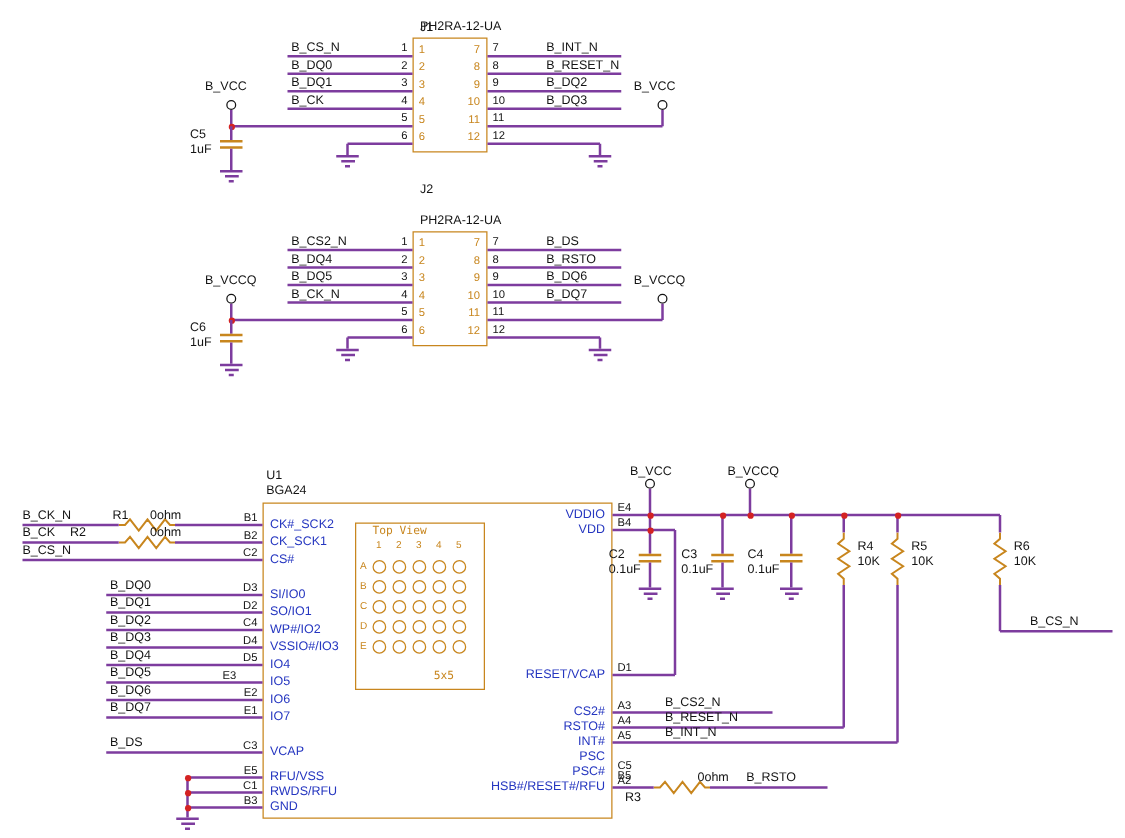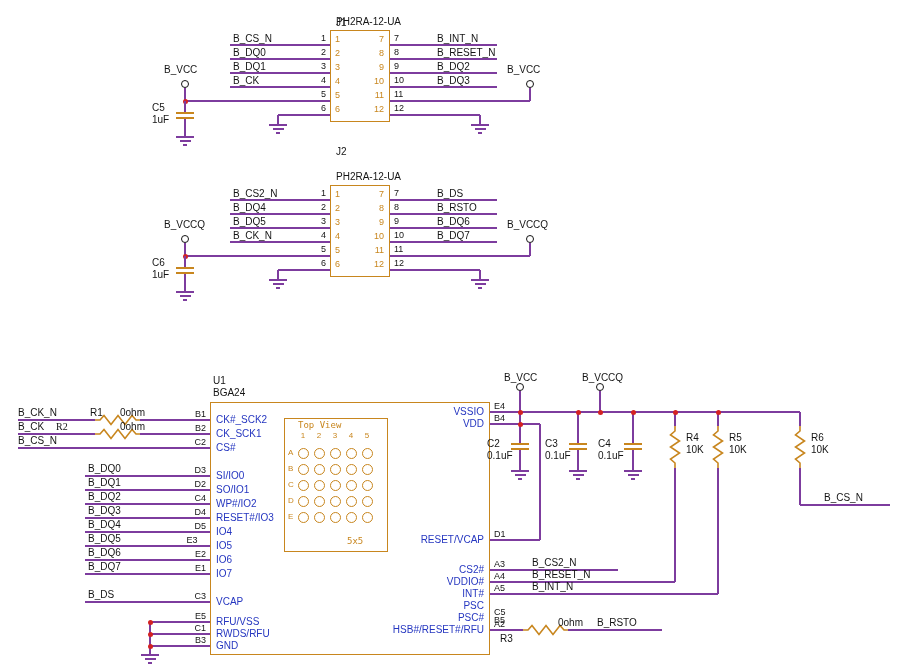--- a/index.html
+++ b/index.html
@@ -216,24 +216,24 @@
     <div class="t pname" style="left: 216px; top: 428px;">CK_SCK1</div>
     <div class="t des" style="left: 178px; top: 437px; width: 28px; text-align: right;">C2</div>
     <div class="t pname" style="left: 216px; top: 442px;">CS#</div>
     <div class="t des" style="left: 178px; top: 465px; width: 28px; text-align: right;">D3</div>
     <div class="t pname" style="left: 216px; top: 470px;">SI/IO0</div>
     <div class="t des" style="left: 178px; top: 479px; width: 28px; text-align: right;">D2</div>
     <div class="t pname" style="left: 216px; top: 484px;">SO/IO1</div>
     <div class="t des" style="left: 178px; top: 493px; width: 28px; text-align: right;">C4</div>
     <div class="t pname" style="left: 216px; top: 498px;">WP#/IO2</div>
     <div class="t des" style="left: 178px; top: 507px; width: 28px; text-align: right;">D4</div>
-    <div class="t pname" style="left: 216px; top: 512px;">RESET#/IO3</div>
+    <div class="t pname" style="left: 216px; top: 512px;">VSSIO#/IO3</div>
     <div class="t des" style="left: 178px; top: 521px; width: 28px; text-align: right;">D5</div>
     <div class="t pname" style="left: 216px; top: 526px;">IO4</div>
-    <div class="t des" style="left: 178px; top: 535px; width: 28px; text-align: center;">E3</div>
+    <div class="t des" style="left: 178px; top: 535px; width: 28px; text-align: left;">E3</div>
     <div class="t pname" style="left: 216px; top: 540px;">IO5</div>
     <div class="t des" style="left: 178px; top: 549px; width: 28px; text-align: right;">E2</div>
     <div class="t pname" style="left: 216px; top: 554px;">IO6</div>
     <div class="t des" style="left: 178px; top: 563px; width: 28px; text-align: right;">E1</div>
     <div class="t pname" style="left: 216px; top: 568px;">IO7</div>
     <div class="t des" style="left: 178px; top: 591px; width: 28px; text-align: right;">C3</div>
     <div class="t pname" style="left: 216px; top: 596px;">VCAP</div>
     <div class="t des" style="left: 178px; top: 611px; width: 28px; text-align: right;">E5</div>
     <div class="t pname" style="left: 216px; top: 616px;">RFU/VSS</div>
     <div class="t des" style="left: 178px; top: 623px; width: 28px; text-align: right;">C1</div>
@@ -247,21 +247,21 @@
     <div class="hw" style="left: 140px; top: 419.3px; width: 70px;"></div>
     <div class="t lbl" style="left: 18px; top: 407px;">B_CK_N</div>
     <div class="t lbl" style="left: 90px; top: 407px;">R1</div>
     <div class="t lbl" style="left: 120px; top: 407px;">0ohm</div>
     <div class="hw" style="left: 18px; top: 433.3px; width: 77px;"></div>
     <div class="rsvg" style="left: 95px; top: 428px;"><svg width="45" height="12" viewBox="0 0 45 12">
         <polyline points="0,6 5,6 9,1.5 16,10.5 23,1.5 30,10.5 37,1.5 41,6 45,6" style="fill:none;stroke:var(--component);stroke-width:1.6"></polyline>
       </svg></div>
     <div class="hw" style="left: 140px; top: 433.3px; width: 70px;"></div>
     <div class="t lbl" style="left: 18px; top: 421px;">B_CK</div>
-    <div class="t lbl" style="left: 56px; top: 421px; font-family: Liberation Serif, serif;">R2</div>
+    <div class="t lbl" style="left: 56px; top: 421px;">R2</div>
     <div class="t lbl" style="left: 120px; top: 421px;">0ohm</div>
     <div class="hw" style="left: 18px; top: 447.3px; width: 192px;"></div>
     <div class="t lbl" style="left: 18px; top: 435px;">B_CS_N</div>
     <div class="hw" style="left: 85px; top: 475.3px; width: 125px;"></div>
     <div class="t lbl" style="left: 88px; top: 463px;">B_DQ0</div>
     <div class="hw" style="left: 85px; top: 489.3px; width: 125px;"></div>
     <div class="t lbl" style="left: 88px; top: 477px;">B_DQ1</div>
     <div class="hw" style="left: 85px; top: 503.3px; width: 125px;"></div>
     <div class="t lbl" style="left: 88px; top: 491px;">B_DQ2</div>
     <div class="hw" style="left: 85px; top: 517.3px; width: 125px;"></div>
@@ -280,29 +280,29 @@
     <div class="hw" style="left: 150px; top: 633.3px; width: 60px;"></div>
     <div class="hw" style="left: 150px; top: 645.3px; width: 60px;"></div>
     <div class="vw" style="left: 149.3px; top: 622px; height: 32px;"></div>
     <div class="dot" style="left: 147.5px; top: 619.5px;"></div>
     <div class="dot" style="left: 147.5px; top: 631.5px;"></div>
     <div class="dot" style="left: 147.5px; top: 643.5px;"></div>
     <div class="gbar" style="left: 141px; top: 654px; width: 18px;"></div>
     <div class="gbar" style="left: 144.5px; top: 658px; width: 11px;"></div>
     <div class="gbar" style="left: 148px; top: 662px; width: 4px;"></div>
     <div class="t des" style="left: 494px; top: 401px;">E4</div>
-    <div class="t pname" style="left: 374px; top: 406px; width: 110px; text-align: right;">VSSIO</div>
+    <div class="t pname" style="left: 374px; top: 406px; width: 110px; text-align: right;">VDDIO</div>
     <div class="t des" style="left: 494px; top: 413px;">B4</div>
     <div class="t pname" style="left: 374px; top: 418px; width: 110px; text-align: right;">VDD</div>
     <div class="t des" style="left: 494px; top: 529px;">D1</div>
     <div class="t pname" style="left: 374px; top: 534px; width: 110px; text-align: right;">RESET/VCAP</div>
     <div class="t des" style="left: 494px; top: 559px;">A3</div>
     <div class="t pname" style="left: 374px; top: 564px; width: 110px; text-align: right;">CS2#</div>
     <div class="t des" style="left: 494px; top: 571px;">A4</div>
-    <div class="t pname" style="left: 374px; top: 576px; width: 110px; text-align: right;">VDDIO#</div>
+    <div class="t pname" style="left: 374px; top: 576px; width: 110px; text-align: right;">RSTO#</div>
     <div class="t des" style="left: 494px; top: 583px;">A5</div>
     <div class="t pname" style="left: 374px; top: 588px; width: 110px; text-align: right;">INT#</div>
     <div class="t des" style="left: 494px; top: 595px; margin-top: 20px;">B5</div>
     <div class="t pname" style="left: 374px; top: 600px; width: 110px; text-align: right;">PSC</div>
     <div class="t des" style="left: 494px; top: 607px;">C5</div>
     <div class="t pname" style="left: 374px; top: 612px; width: 110px; text-align: right;">PSC#</div>
     <div class="t des" style="left: 494px; top: 619px;">A2</div>
     <div class="t pname" style="left: 374px; top: 624px; width: 110px; text-align: right;">HSB#/RESET#/RFU</div>
     <div class="hw" style="left: 490px; top: 411.3px; width: 310px;"></div>
     <div class="hw" style="left: 490px; top: 423.3px; width: 50px;"></div>

